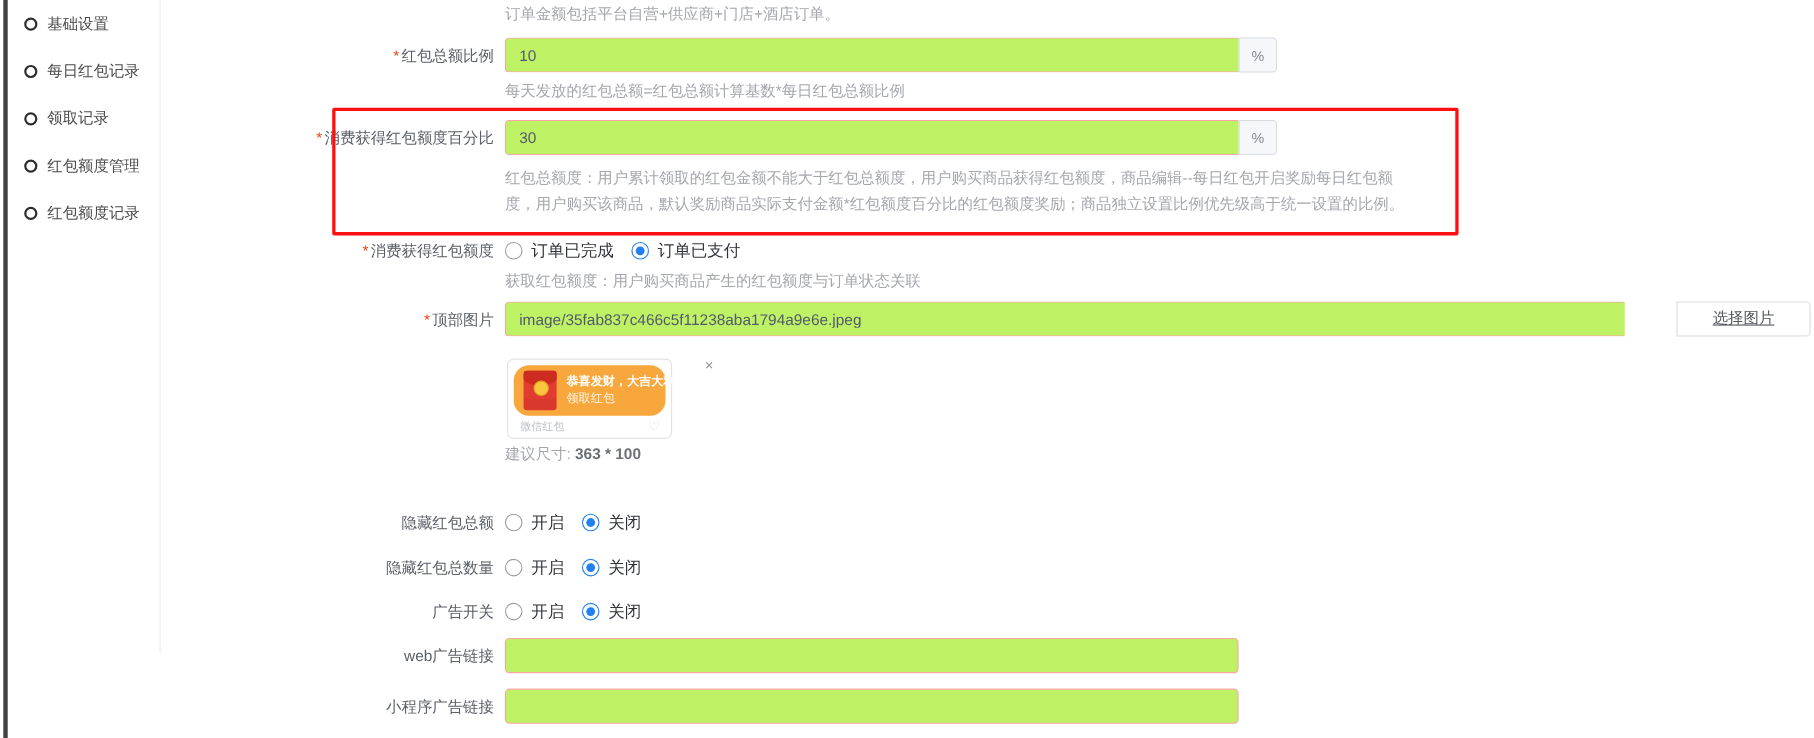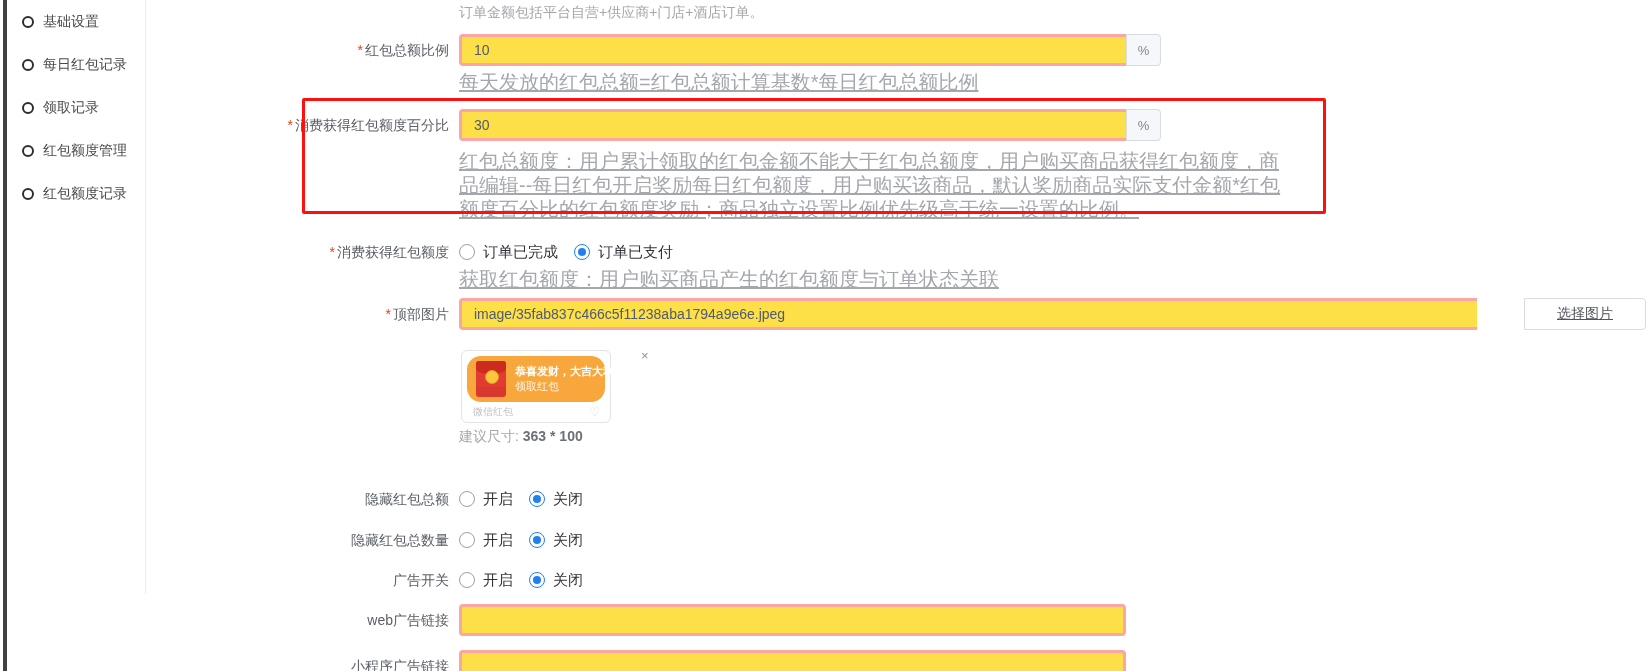--- a/index.html
+++ b/index.html
@@ -19,36 +19,36 @@
   
   .main { margin-left:147px; }
   .intro { margin:4px 0 0 312px; font-size:14px; color:#a4a7ac; line-height:16px; }
   .form-row { display:flex; align-items:center; }
   .form-label { width:312px; padding-right:10px; text-align:right; font-size:14px; color:#5a5e66; line-height:32px; flex:none; }
   .form-label.mid { line-height:22px; }
   .required { color:#ed4014; margin-right:2px; }
   .input-group { display:flex; width:702px; }
   .input-group.wide { width:1187px;gap:47px; }
   .text-input {
-    flex:1; height:32px; border:3px solid #fca5a5; border-radius:4px;
-    padding:0 12px; font-size:14px; color:#515a6e; outline:none; background:#fde047; min-width:0;
+    flex:1; height:32px; border:1px solid #fca5a5; border-radius:4px;
+    padding:0 12px; font-size:14px; color:#515a6e; outline:none; background:#bef264; min-width:0;
     font-family:"Liberation Sans","DejaVu Sans",sans-serif;
   }
   .input-group .text-input { border-radius:4px 0 0 4px; border-right:none; }
   .suffix {
     width:35px; height:32px; flex:none; background:#f5f7fa; border:1px solid #d8dbe0;
     border-radius:0 4px 4px 0; display:flex; align-items:center; justify-content:center;
     color:#81868e; font-size:13px;
   }
   .append-btn {
     width:122px; height:32px; flex:none; background:#fff; border:1px solid #d8dbe0;
     border-radius:0 4px 4px 0; display:flex; align-items:center; justify-content:center;
     color:#51555c; font-size:14px; cursor:pointer;text-decoration:underline;
   }
-  .help { margin:7px 0 0 312px; font-size:20px; color:#a4a7ac; line-height:18px;text-decoration:underline; }
+  .help { margin:7px 0 0 312px; font-size:14px; color:#a4a7ac; line-height:18px; }
   .help.multi { margin-top:8px; line-height:24px; max-width:830px; }
   
   .radio-group { display:flex; align-items:center; gap:16px; height:22px; }
   .radio { display:flex; align-items:center; cursor:pointer; }
   .radio-circle { width:16px; height:16px; border:1px solid #9b9ea3; border-radius:50%; position:relative; background:#fff; flex:none; }
   .radio.checked .radio-circle { border:1px solid #2080f0; }
   .radio.checked .radio-circle::after { content:""; position:absolute; left:3px; top:3px; width:8px; height:8px; border-radius:50%; background:#2080f0; }
   .radio-label { margin-left:8px; font-size:15px; color:#303339; }
   
   .red-box { position:absolute; left:302px; top:98px; width:1024px; height:116px; border:3px solid #ff1010; border-radius:2px; pointer-events:none; z-index:5; }

